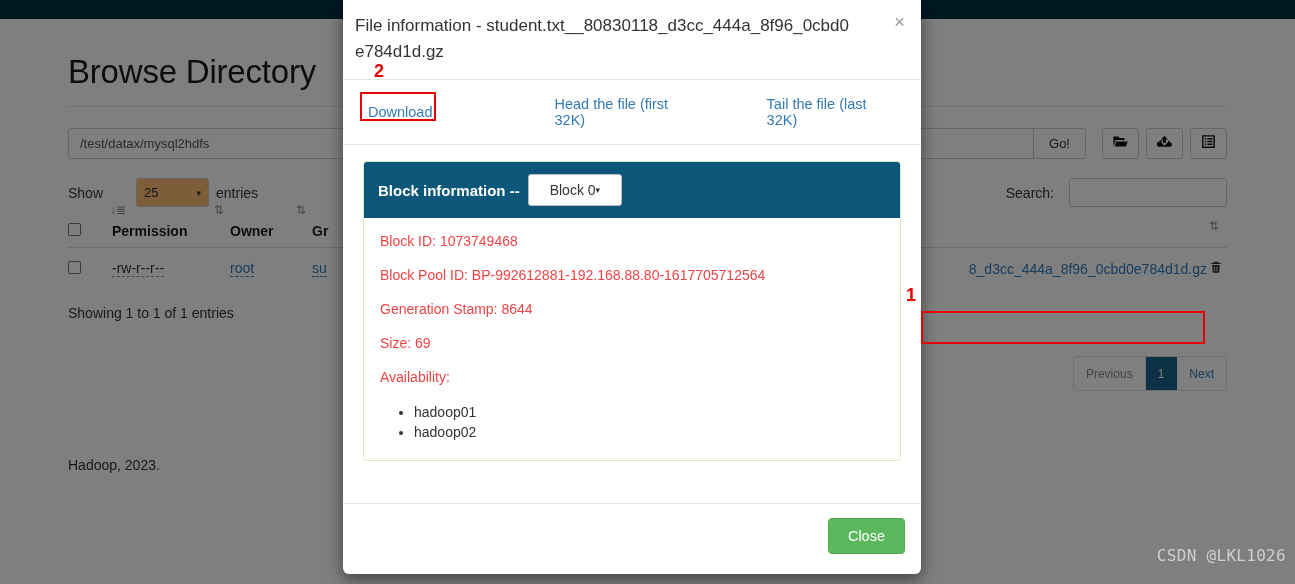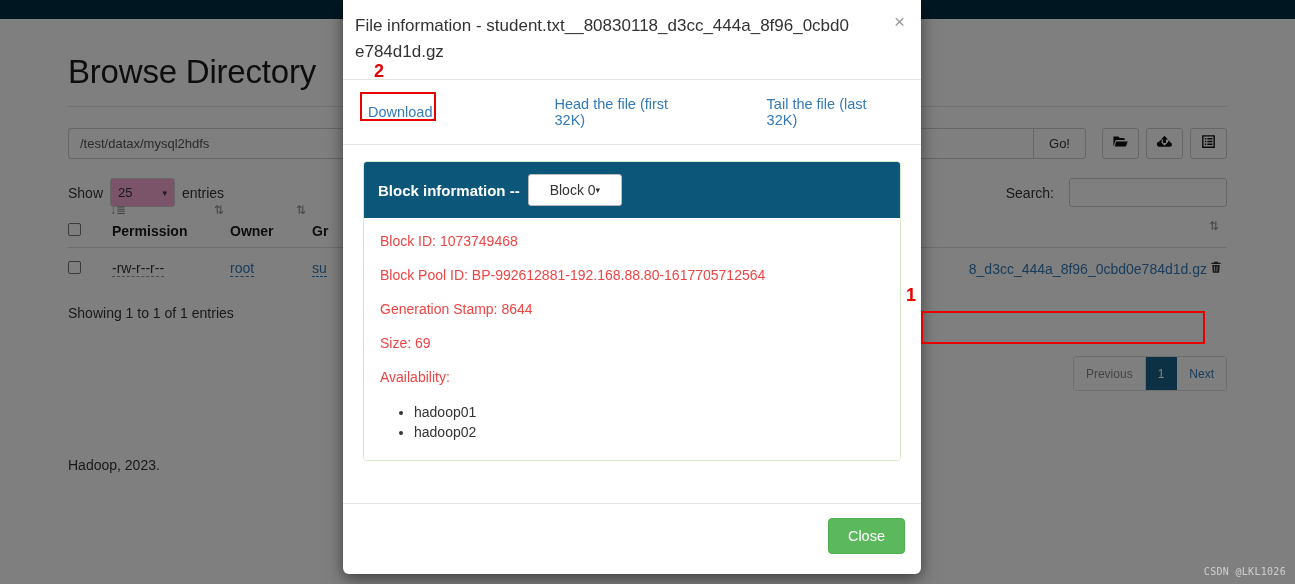--- a/index.html
+++ b/index.html
@@ -61,24 +61,25 @@
   }
   .tool-btn svg { width: 17px; height: 17px; fill: #111; }
 
   
   .controls-row {
     display: flex; justify-content: space-between; align-items: center;
     margin: 19px 12px 0 12px;
   }
   .show-entries { font-size: 14px; color: #333; display: flex; align-items: center; gap: 7px; }
   .entries-select {
-    width: 65px; height: 29px; border: 1px solid #ccc; border-radius: 3px;
-    background: #f9a8d4; font-size: 13px; color: #333;
+    width: 73px; height: 29px; border: 1px solid #ccc; border-radius: 3px;
+    background: #fdba74; font-size: 13px; color: #333;
     display: flex; align-items: center; justify-content: space-between;
     padding: 0 7px;
+    margin-left: 26px;
   }
   .caret { font-size: 9px; color: #333; }
   .search-wrap { font-size: 14px; color: #333; display: flex; align-items: center; gap: 15px; }
   .search-input {
     width: 158px; height: 29px; border: 1px solid #ccc; border-radius: 3px;
     background: #fff;
   }
 
   
   .data-table { margin: 16px 12px 0 12px; width: calc(100% - 24px); }
@@ -215,22 +216,22 @@
   }
   .close-btn {
     background: #5cb85c; border: 1px solid #4cae4c; color: #fff;
     font-size: 14.5px; border-radius: 4px;
     padding: 0 19px; height: 36px; cursor: pointer;
     font-family: "Liberation Sans", sans-serif;
     margin-left: 40px;
   }
 
   .watermark {
-    position: absolute; right: 9px; bottom: 7px;
-    font-size: 10px; color: #cfcfcf;
+    position: absolute; right: 9px; bottom: 19px;
+    font-size: 16px; color: #cfcfcf;
     font-family: "DejaVu Sans Mono", monospace;
     letter-spacing: 0.3px;
   }
 </style>
 </head>
 <body>
 
 <div id="page-bg">
 
   <div class="navbar"></div>

